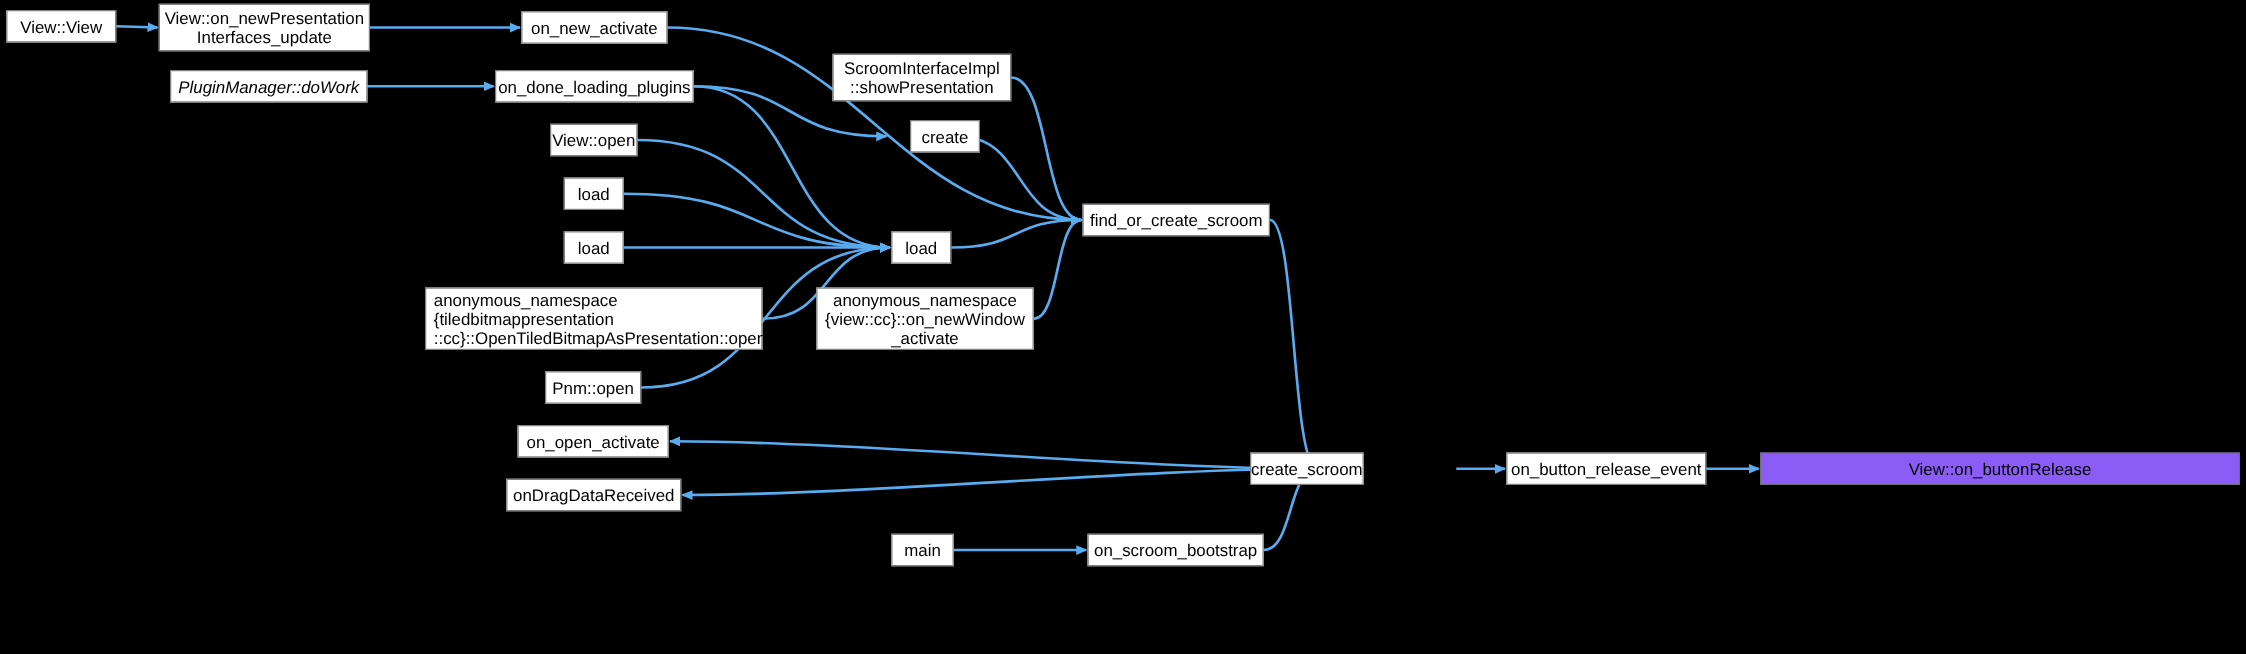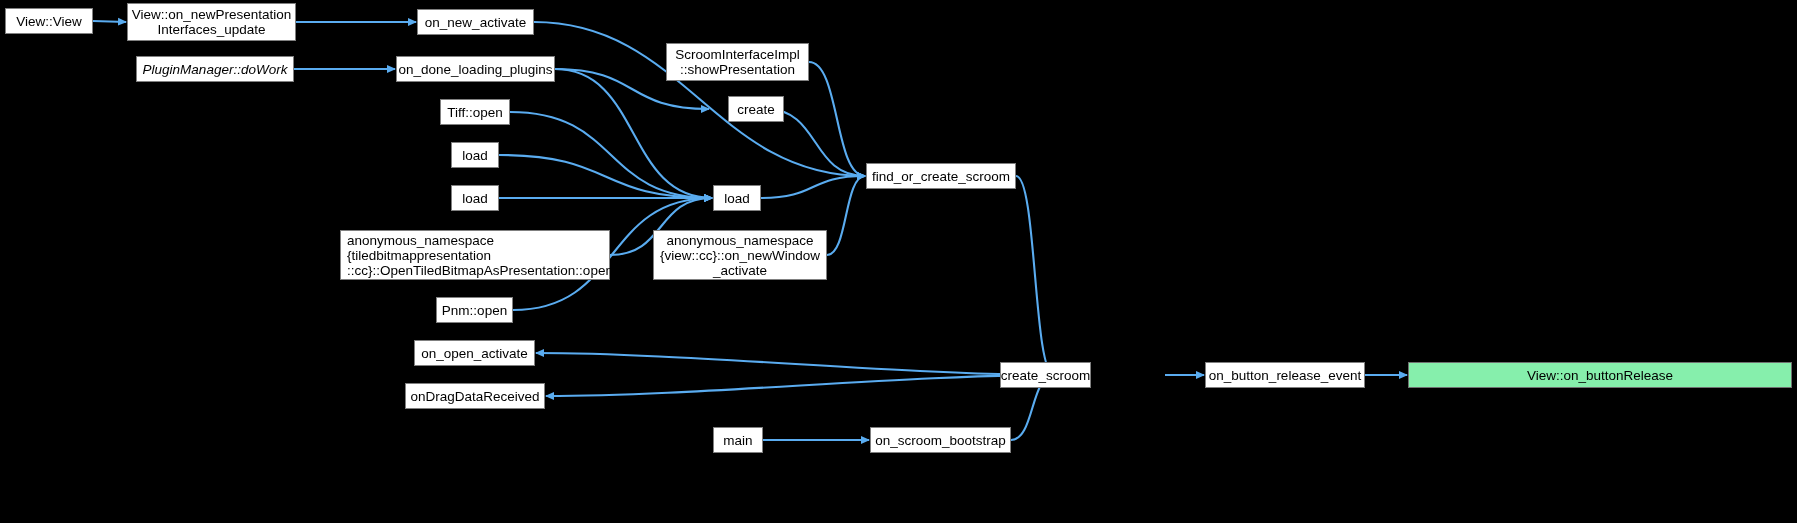--- a/index.html
+++ b/index.html
@@ -23,21 +23,21 @@
     line-height:15px;
     display:flex;
     align-items:center;
     justify-content:center;
     text-align:center;
     padding:4px 6px;
     white-space:pre;
     z-index:5;
   }
   .node.current{
-    background:#86efac;
+    background:#8b5cf6;
     border:1px solid #707070;
   }
   .node .lbl{display:block;}
 </style>
 </head>
 <body>
 
 <div id="graph">
   <svg id="edges" viewBox="0 0 1797 523" xmlns="http://www.w3.org/2000/svg">
     <defs>
@@ -71,21 +71,21 @@
       </g>
   </svg>
 <div class="node" style="left: 5px; top: 8px; width: 88px; height: 26px;"><span class="lbl">View::View</span></div>
     <div class="node" style="left: 127px; top: 3px; width: 169px; height: 38px;"><span class="lbl">View::on_newPresentation
 Interfaces_update</span></div>
     <div class="node" style="left: 417px; top: 9px; width: 117px; height: 26px;"><span class="lbl">on_new_activate</span></div>
     <div class="node" style="left: 136px; top: 56px; width: 158px; height: 26px; font-style: italic;"><span class="lbl">PluginManager::doWork</span></div>
     <div class="node" style="left: 396px; top: 56px; width: 159px; height: 26px;"><span class="lbl">on_done_loading_plugins</span></div>
     <div class="node" style="left: 666px; top: 43px; width: 143px; height: 38px;"><span class="lbl">ScroomInterfaceImpl
 ::showPresentation</span></div>
-    <div class="node" style="left: 440px; top: 99px; width: 70px; height: 26px;"><span class="lbl">Tiff::open</span></div>
+    <div class="node" style="left: 440px; top: 99px; width: 70px; height: 26px;"><span class="lbl">View::open</span></div>
     <div class="node" style="left: 710px; top: 96px; width: 56px; height: 26px; margin-left: 18px;"><span class="lbl">create</span></div>
     <div class="node" style="left: 451px; top: 142px; width: 48px; height: 26px;"><span class="lbl">load</span></div>
     <div class="node" style="left: 866px; top: 163px; width: 150px; height: 26px;"><span class="lbl">find_or_create_scroom</span></div>
     <div class="node" style="left: 451px; top: 185px; width: 48px; height: 26px;"><span class="lbl">load</span></div>
     <div class="node" style="left: 713px; top: 185px; width: 48px; height: 26px;"><span class="lbl">load</span></div>
     <div class="node" style="left: 340px; top: 230px; width: 270px; height: 50px; justify-content: flex-start; text-align: left;"><span class="lbl">anonymous_namespace
 {tiledbitmappresentation
 ::cc}::OpenTiledBitmapAsPresentation::open</span></div>
     <div class="node" style="left: 653px; top: 230px; width: 174px; height: 50px;"><span class="lbl">anonymous_namespace
 {view::cc}::on_newWindow

